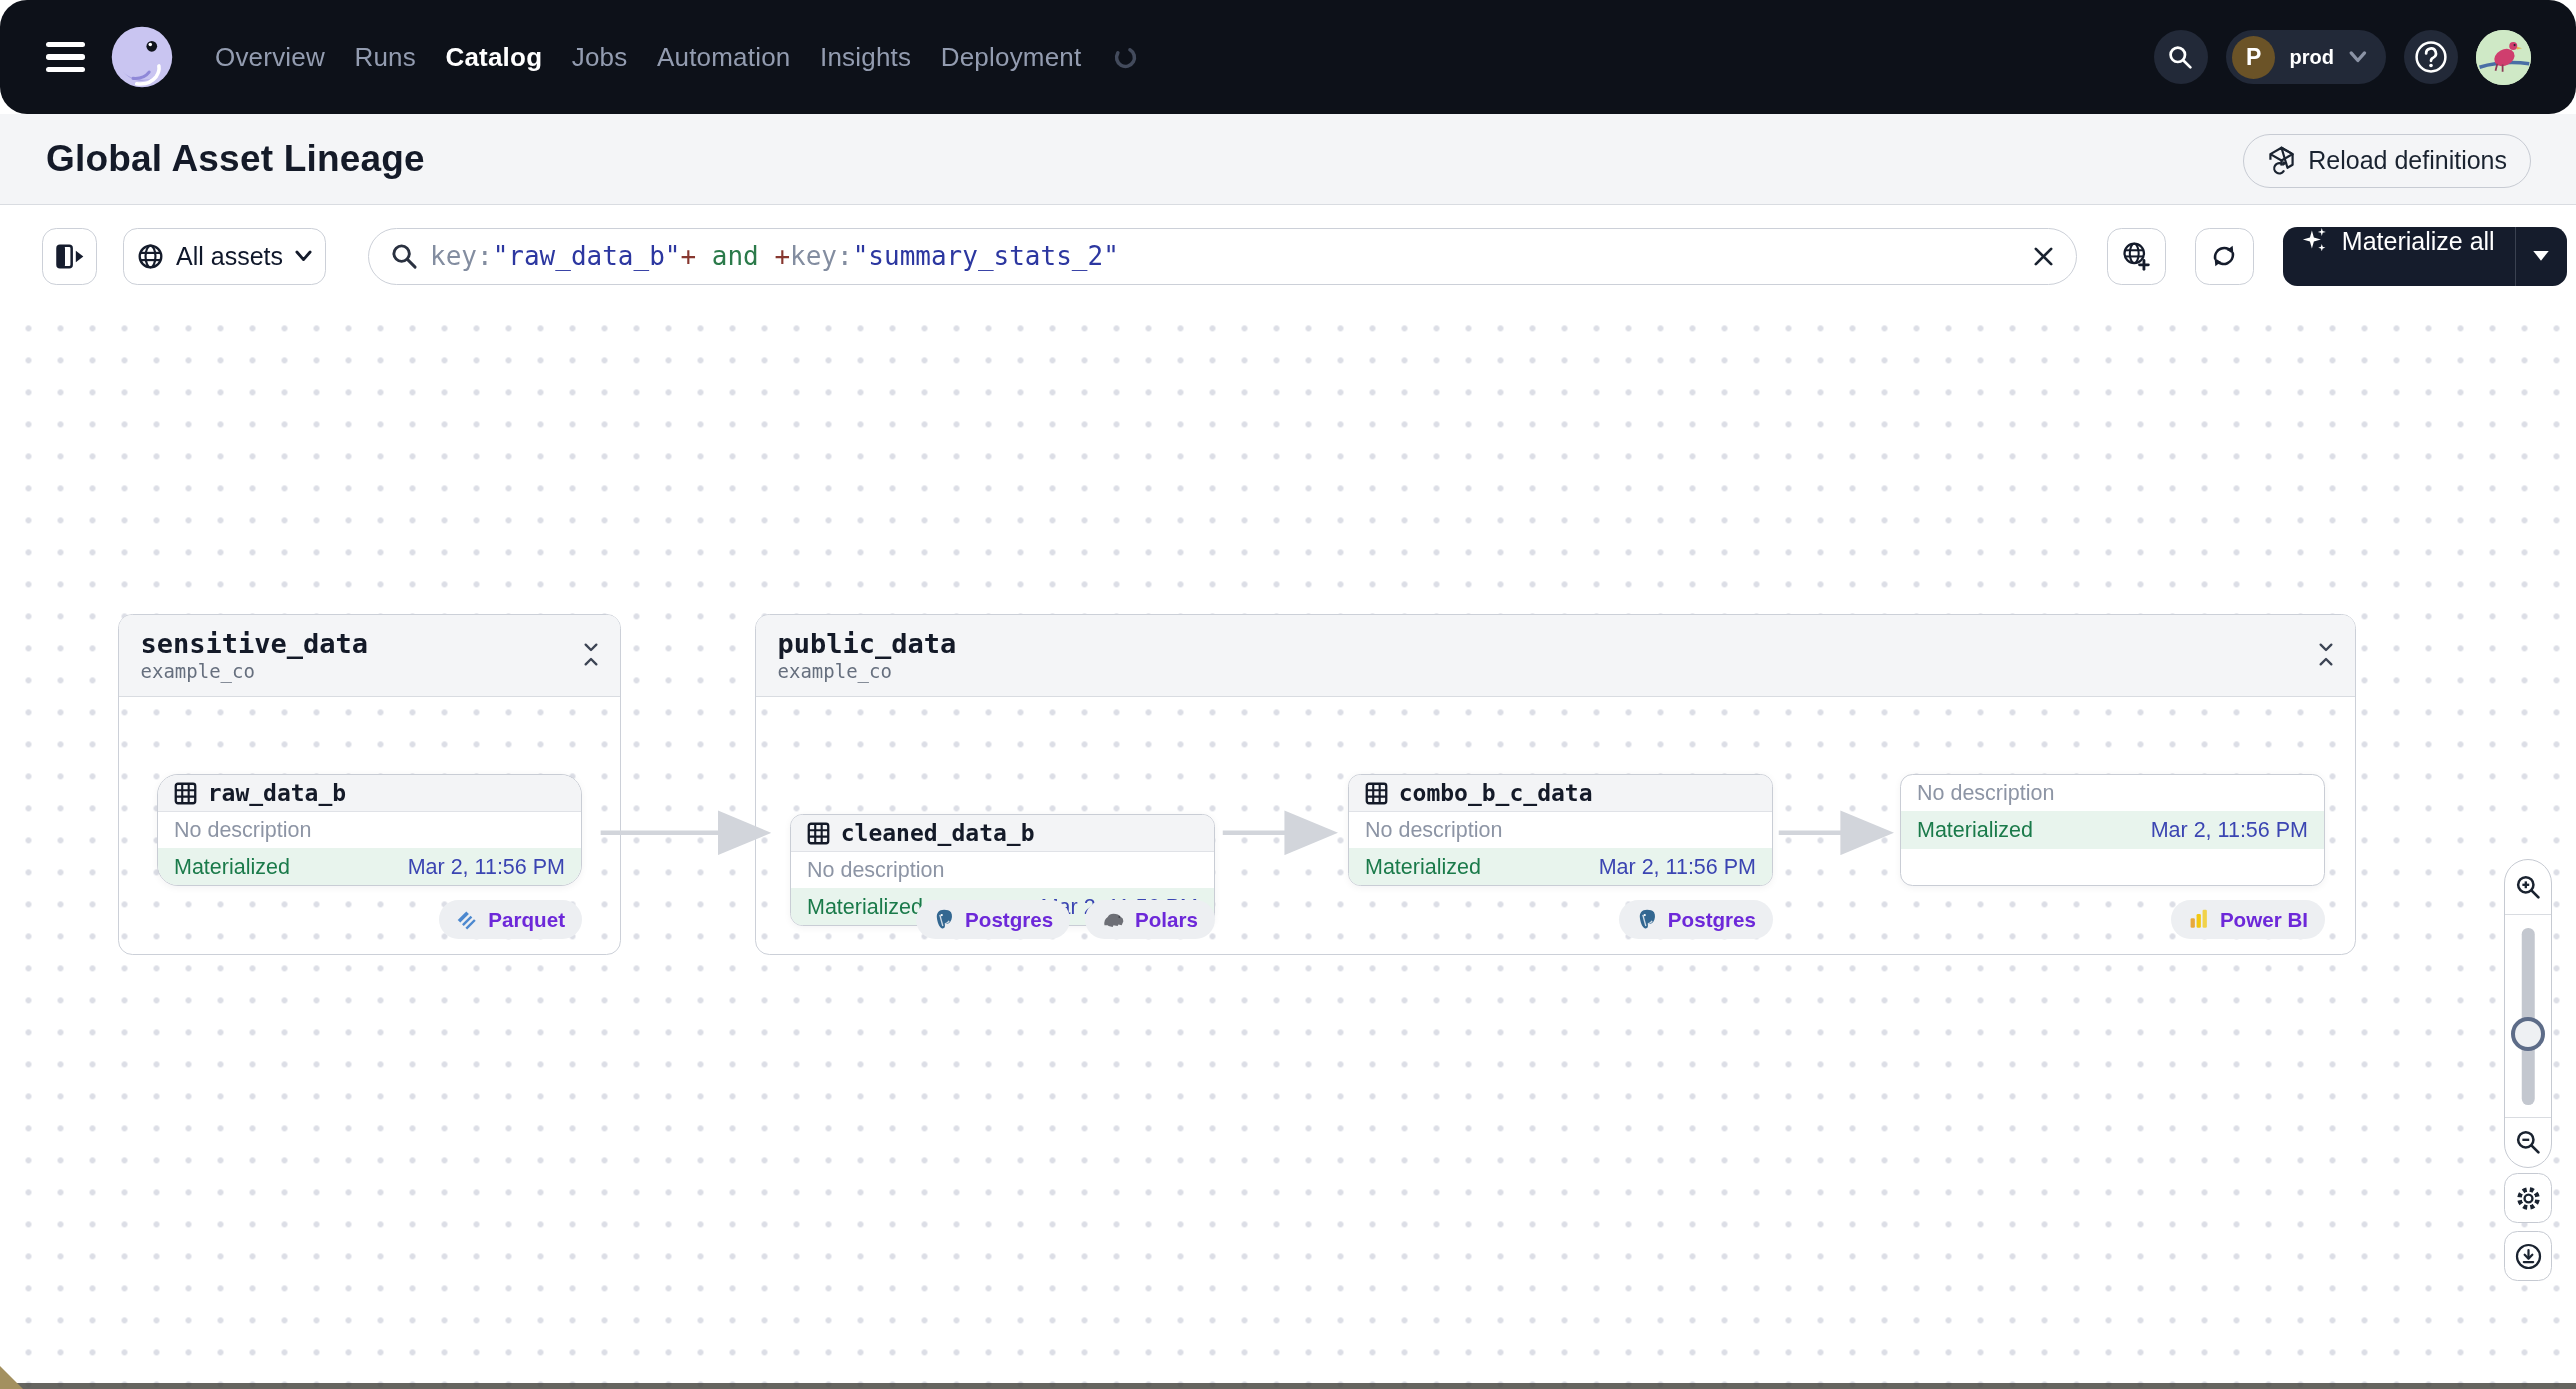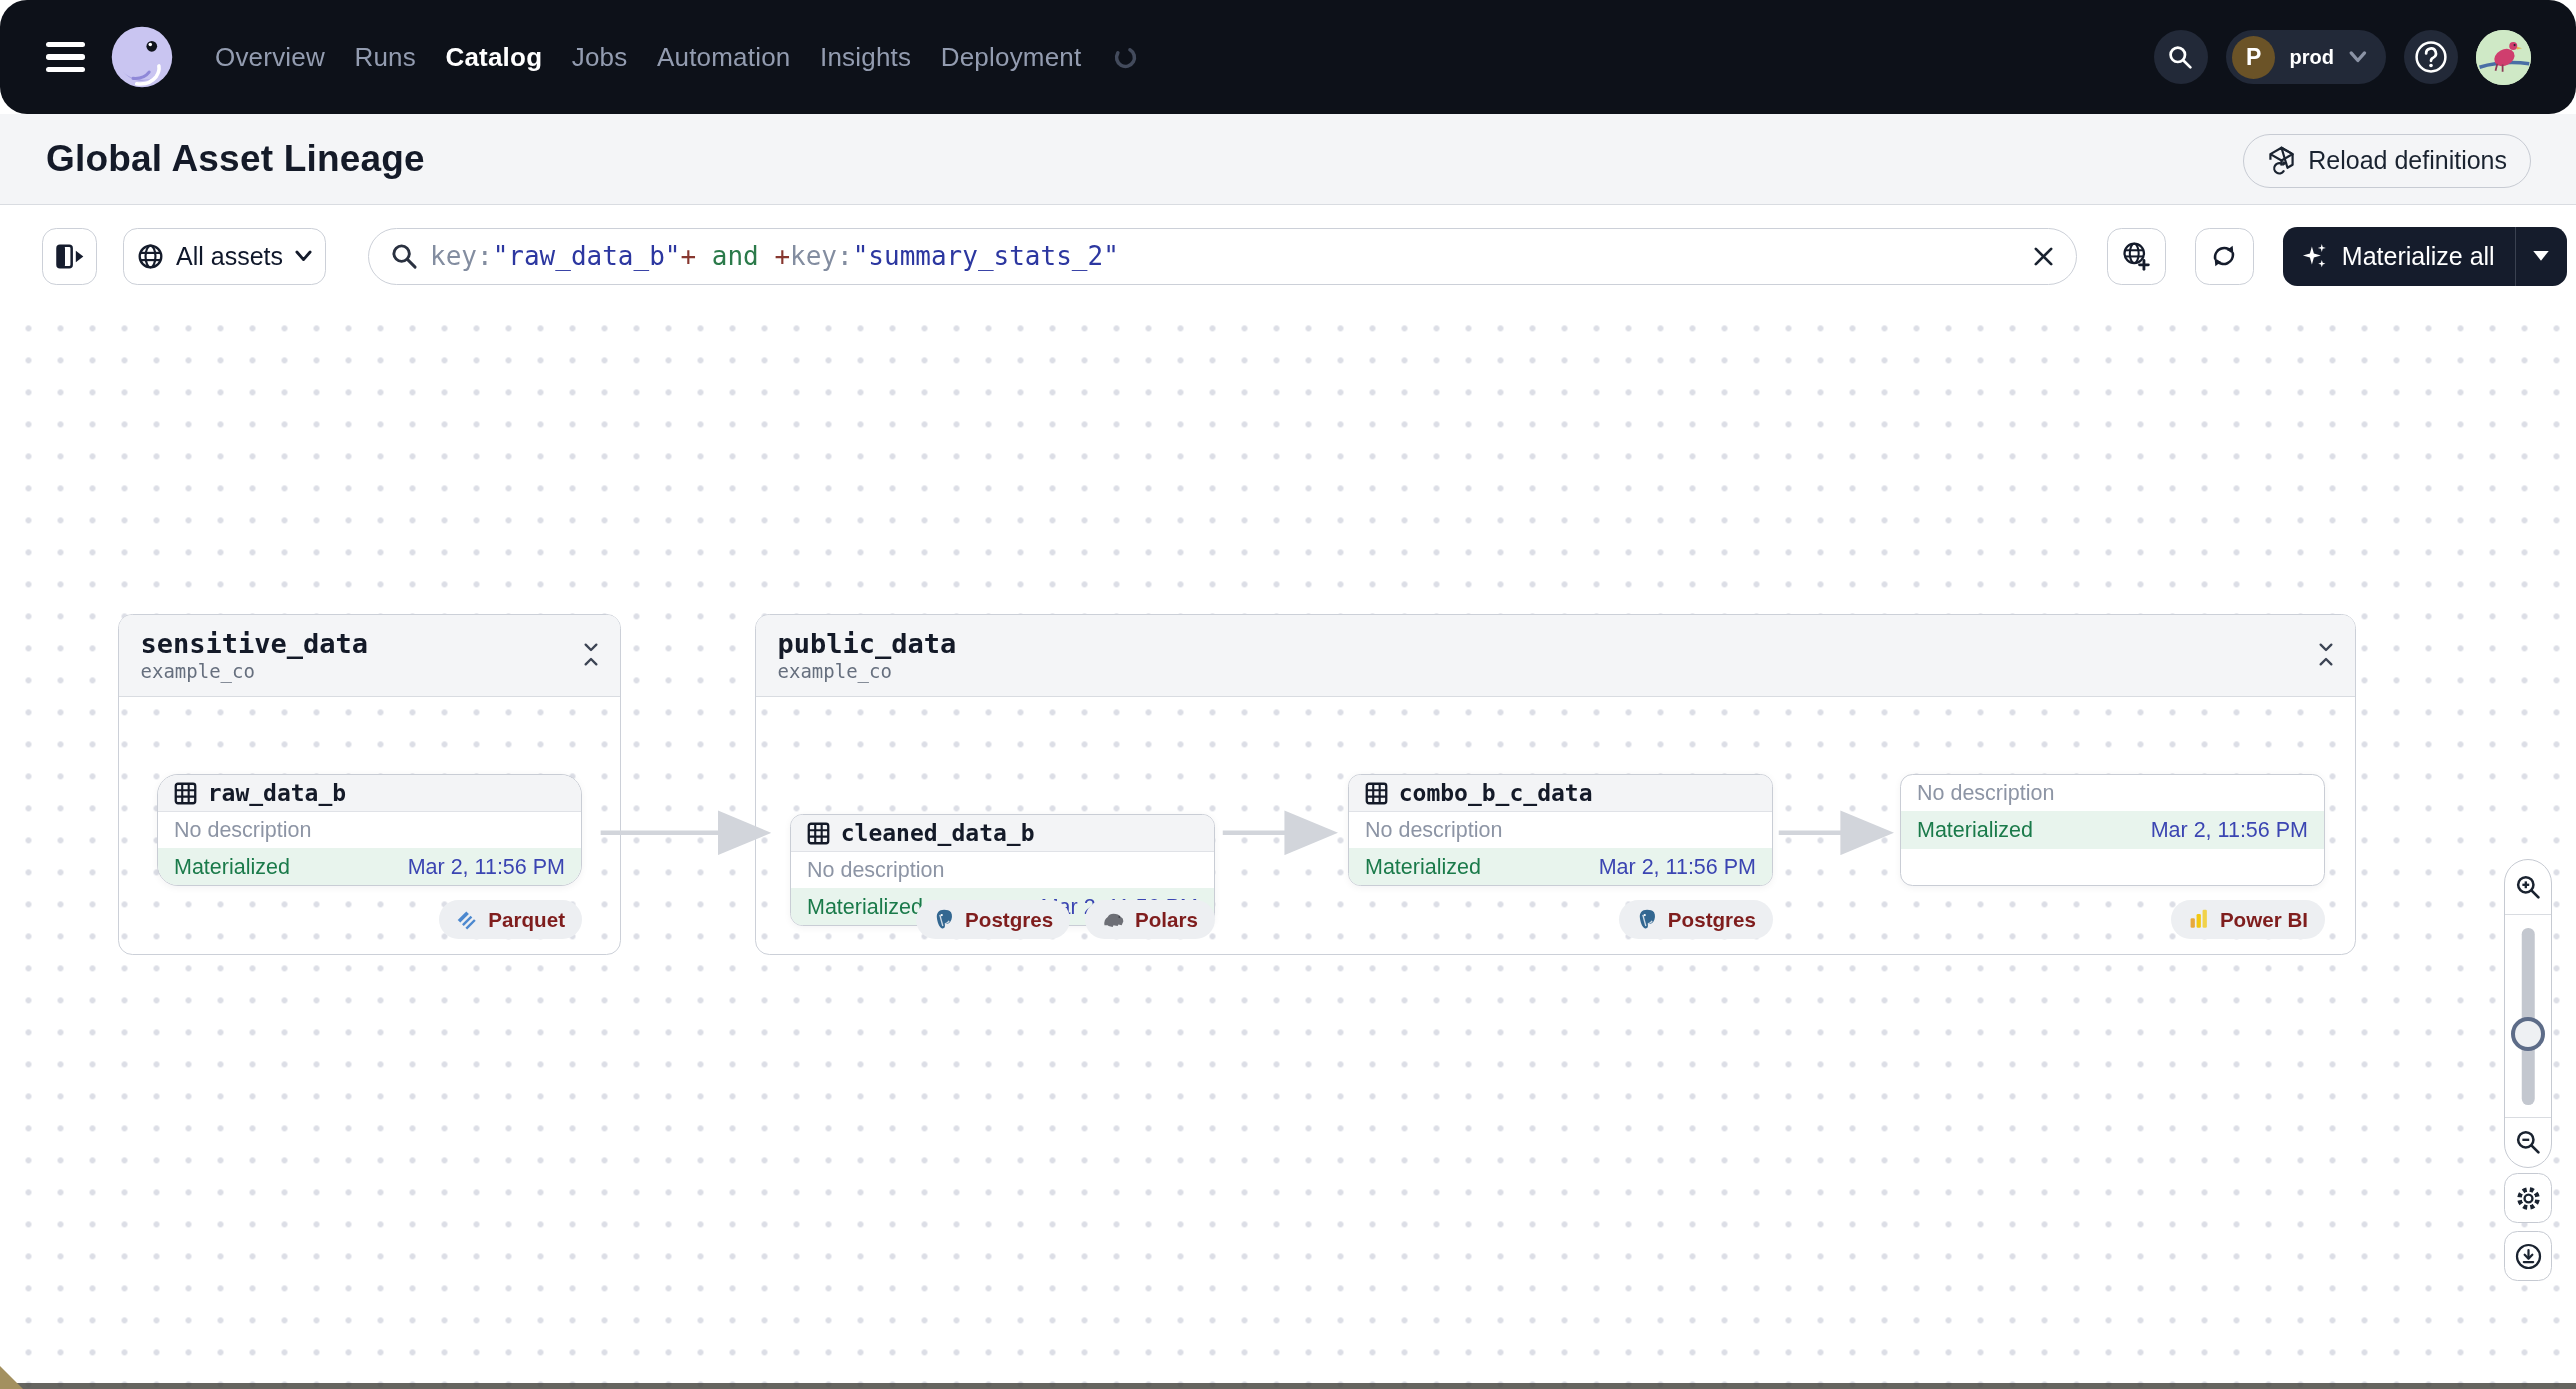--- a/index.html
+++ b/index.html
@@ -52,21 +52,21 @@
   }
   .search-query{ flex:1; font-family:"DejaVu Sans Mono", monospace; font-size:26px; white-space:pre; overflow:hidden;}
   .seg-field{ color:#838da0;} .seg-value{ color:#2c37a0;} .seg-op{ color:#87372f;} .seg-kw{ color:#2b7a4a;}
   .clear-x{ cursor:pointer; display:flex;}
   .globe-btn{ margin-left:29.5px; width:59px;}
   .sync-btn{ margin-left:29px; width:59px;}
   .materialize{
     margin-left:29px; width:284px; height:59px; border-radius:14.3px; background:#151c2c; color:#fff;
     display:flex; align-items:stretch; overflow:hidden; cursor:pointer;
   }
-  .mat-main{ flex:1; display:flex; align-items:center; justify-content:center; gap:12.5px; font-size:25px; font-weight:500;}
+  .mat-main{ flex:1; display:flex; justify-content:center; gap:12.5px; font-size:25px; font-weight:500;}
   .mat-caret{ width:52px; border-left:1.8px solid #3a4150; display:flex; align-items:center; justify-content:center;}
   
   .canvas{
     position:absolute; left:0; top:307px; width:2576px; height:1082px; background:#fff;
     background-image:radial-gradient(circle, #dcdee6 2.7px, rgba(0,0,0,0) 3.2px);
     background-size:32px 32px; background-position:12.5px 5.4px; overflow:hidden;
   }
   .group{
     position:absolute; border:1.8px solid #ccd0d8; border-radius:14.3px; height:341px;
   }
@@ -83,21 +83,21 @@
     border:1.8px solid #c9cdd5; border-radius:12.5px; overflow:hidden; z-index:3; cursor:pointer;
     box-shadow:0 1.8px 7.2px rgba(20,26,40,.05);
   }
   .node-head{ height:37px; background:#f3f4f6; border-bottom:1.8px solid #e0e2e7; display:flex; align-items:center; gap:10.7px; padding:0 16px;}
   .node-name{ font-family:"DejaVu Sans Mono", monospace; font-weight:700; font-size:23px; color:#141a28;}
   .node-body{ height:36px; display:flex; align-items:center; padding:0 16px; font-size:21.5px; color:#8d95a5;}
   .node-foot{ height:38px; background:#e8f4ed; display:flex; align-items:center; justify-content:space-between; padding:0 16px;}
   .status-txt{ font-size:21.5px; color:#1a7a4a;}
   .ts-txt{ font-size:21.5px; color:#3b45b2;}
   .tag-row{ position:absolute; top:593px; width:425px; display:flex; justify-content:flex-end; gap:15px; z-index:3;}
-  .tag{ height:39px; background:#edeff2; border-radius:19.7px; display:flex; align-items:center; gap:9.8px; padding:0 17px; font-size:20.6px; font-weight:600; color:#7f1d1d; cursor:pointer;}
+  .tag{ height:39px; background:#edeff2; border-radius:19.7px; display:flex; align-items:center; gap:9.8px; padding:0 17px; font-size:20.6px; font-weight:600; color:#6d28d9; cursor:pointer;}
   
   .zoom-panel{
     position:absolute; left:2504px; top:552px; width:48px; height:309px; background:#fff;
     border:1.8px solid #c6cad2; border-radius:24px; display:flex; flex-direction:column; z-index:5;
   }
   .zoom-btn{ height:55px; display:flex; align-items:center; justify-content:center; cursor:pointer;}
   .zoom-btn.zin{ border-bottom:1.8px solid #d9dce1;}
   .zoom-btn.zout{ border-top:1.8px solid #d9dce1; height:50px;}
   .slider-area{ flex:1; position:relative; cursor:pointer;}
   .slider-track{ position:absolute; left:50%; transform:translateX(-50%); top:12.5px; bottom:12.5px; width:12.5px; border-radius:6.3px; background:#c3c7cf;}

